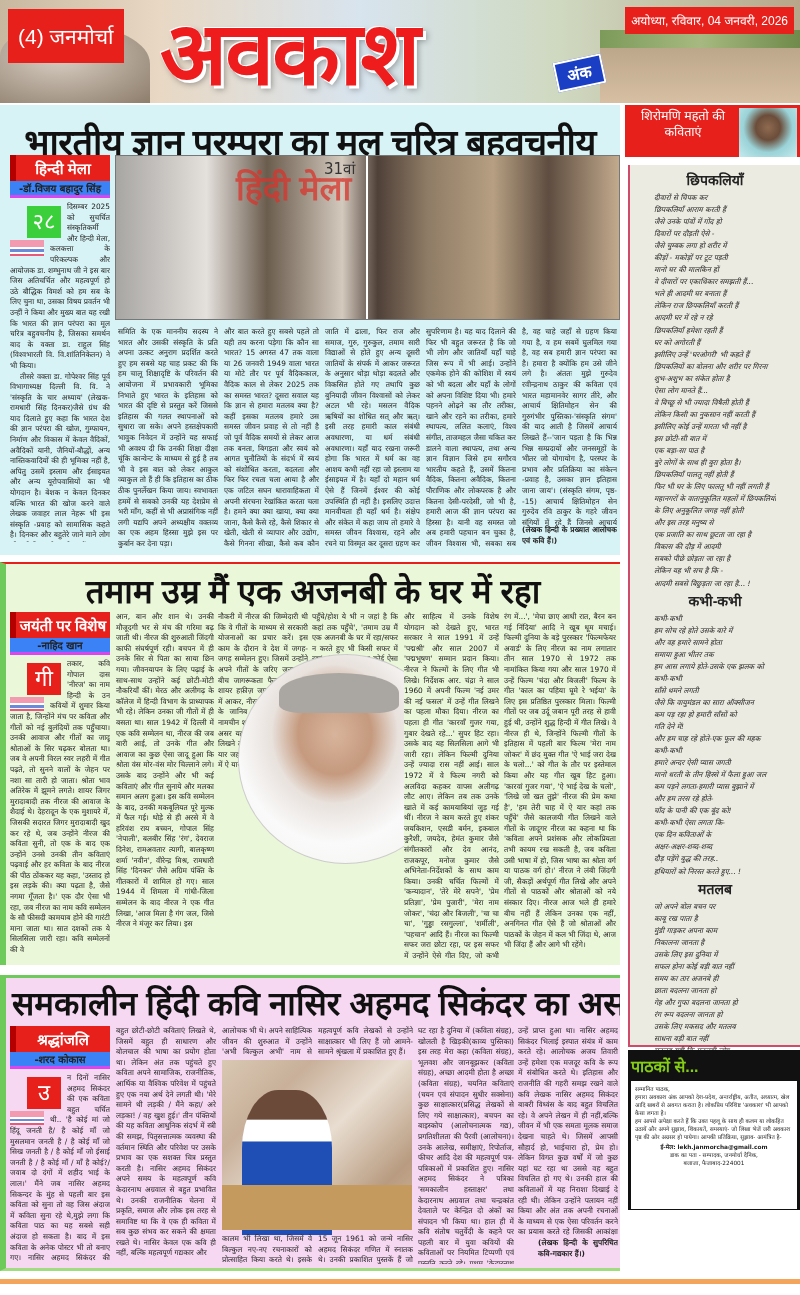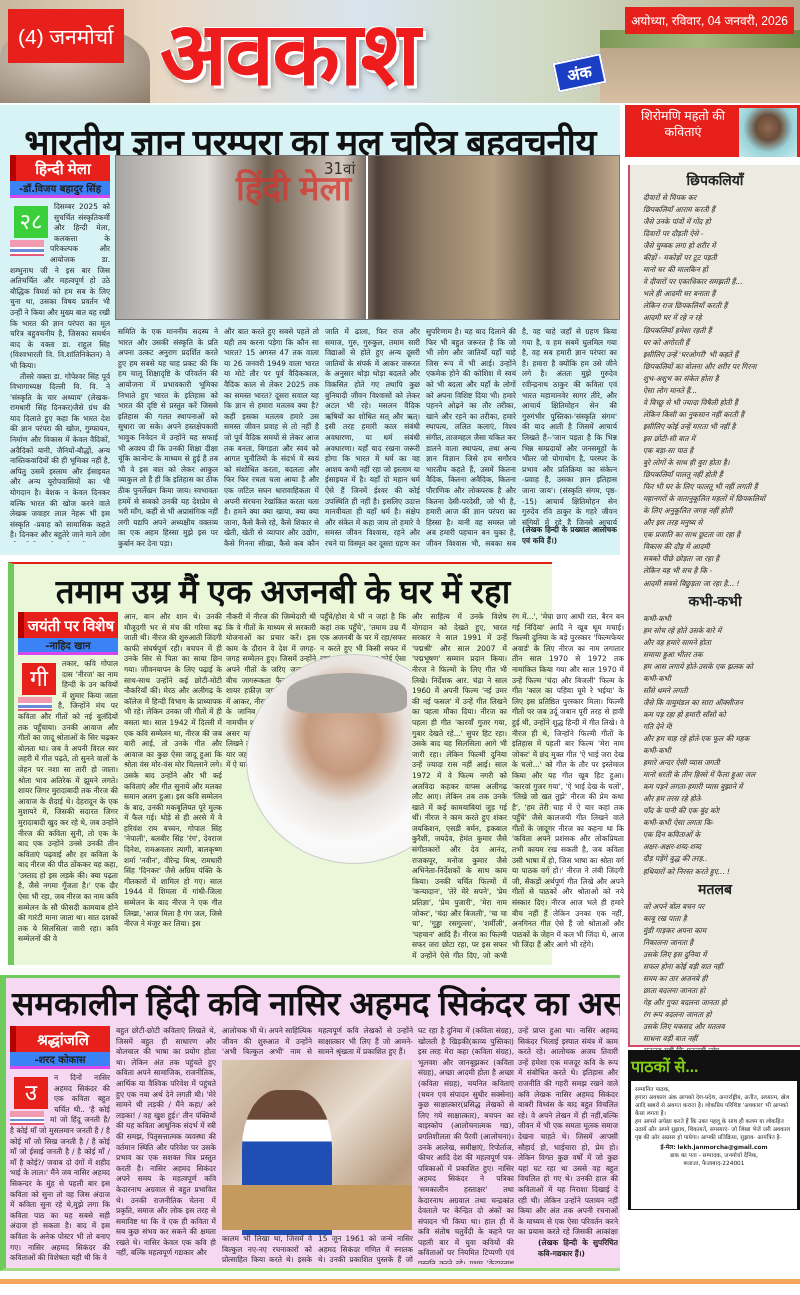--- a/index.html
+++ b/index.html
@@ -9,41 +9,41 @@
 .masthead .road{position:absolute;right:0;bottom:0;width:200px;height:55px;background:linear-gradient(180deg,#bda78b,#d6bfa3)}
 .masthead .trees{position:absolute;right:0;top:30px;width:200px;height:40px;background:linear-gradient(90deg,#7c9a5a,#a7b980,#6f8a4b)}
 .page-tag{position:absolute;left:8px;top:9px;background:#e8201b;color:#fff;font-size:21px;padding:13px 10px;font-family:"Liberation Sans",sans-serif}
 .date-tag{position:absolute;right:6px;top:7px;background:#e8201b;color:#fff;font-size:12px;padding:5px 6px;font-family:"Liberation Sans",sans-serif}
 .logo{position:absolute;left:160px;top:8px;font-size:88px;font-weight:bold;color:#ee1c1c;letter-spacing:-2px;line-height:92px;font-family:"Liberation Sans",sans-serif;text-shadow:3px 3px 0 #fff,-1px -1px 0 #fff,4px 4px 6px rgba(0,0,0,.35)}
 .ank{position:absolute;left:555px;top:58px;background:#1b3fc4;color:#fff;font-size:16px;font-weight:bold;padding:2px 10px;border:2px solid #fff;transform:rotate(-12deg);font-family:"Liberation Sans",sans-serif}
 .sec1{position:absolute;left:0;top:105px;width:620px;height:450px;background:#d8f3f5}
 .sec1 h1{font-size:36px;font-weight:bold;text-align:center;padding-top:12px;color:#111;font-family:"Liberation Sans",sans-serif;letter-spacing:-0.5px}
 .rubric{background:#e8201b;color:#fff;text-align:center;font-size:15px;font-weight:bold;padding:3px 0;font-family:"Liberation Sans",sans-serif;border-left:6px solid #b50000}
 .byline{text-align:center;font-size:10px;font-weight:bold;padding:0 0;border-bottom:3px solid #d946ef;background:#3b82f6}
-.dropcap{float:left;width:34px;height:32px;color:#fff;font-size:22px;text-align:center;line-height:32px;margin:4px 6px 2px 4px}
+.dropcap{float:left;width:34px;height:32px;color:#fff;font-size:22px;text-align:center;line-height:32px;margin:4px 6px 2px 17px}
 .stripes{clear:left}
 .col-text{font-size:7.4px;line-height:10.6px;color:#222;text-align:justify;font-family:"DejaVu Sans",sans-serif}
 .col-text p{text-indent:10px}
 .photo1{position:absolute;left:115px;top:50px;width:505px;height:165px;border:1px solid #777;background:linear-gradient(90deg,#a8a6a3 0%,#e4e0dc 18%,#6b5d4e 30%,#d3c9bd 45%,#4f4038 52%,#8f7c66 62%,#b69f82 75%,#5e4d40 86%,#c2aa8d 100%)}
 .photo1 .divider{position:absolute;left:250px;top:0;width:2px;height:100%;background:#fff}
 .photo1 .banner{position:absolute;left:120px;top:8px;font-size:34px;color:#d9342c;font-weight:bold;opacity:.75;font-family:"Liberation Sans",sans-serif}
 .photo1 .n31{position:absolute;left:208px;top:2px;font-size:15px;color:#333}
 .sidebar{position:absolute;left:625px;top:105px;width:175px;height:1170px}
 .poet-box{position:absolute;left:0;top:0;width:175px;height:52px;background:#e8201b;border:2px solid #e8201b}
 .poet-title{position:absolute;left:2px;top:2px;width:108px;color:#fff;text-align:center;font-size:12.5px;line-height:15.5px;font-family:"Liberation Sans",sans-serif}
 .poet-photo{position:absolute;right:1px;top:1px;width:58px;height:49px;background:radial-gradient(ellipse at 50% 40%,#8f6a50 0%,#6b4d3a 30%,#9ad3d8 60%,#c4eaee 100%)}
-.poems{position:absolute;left:3px;top:60px;width:172px;height:882px;background:#ecebe1;border-left:2px solid #d04a6a;border-bottom:2px solid #d04a6a;padding:4px 13px}
+.poems{position:absolute;left:3px;top:60px;width:172px;height:882px;background:#ecebe1;border-left:2px solid #d04a6a;border-bottom:2px solid #d04a6a;padding:4px 24px}
 .poems h3{font-size:14px;text-align:center;font-family:"Liberation Sans",sans-serif;margin:1px 0 3px}
 .poems .line{font-size:7.3px;line-height:12.05px;font-style:italic;white-space:nowrap;overflow:hidden}
 .readers{position:absolute;left:3px;top:945px;width:172px;height:160px;background:#111;padding:3px}
 .readers h4{color:#84cc16;font-size:16px;padding:2px 0 4px;font-family:"Liberation Sans",sans-serif}
 .readers .inner{background:#fff;height:128px;padding:4px;font-size:5.8px;line-height:8px}
 .readers .email{text-align:center;font-weight:bold;margin-top:2px}
 .readers .addr{text-align:center}
-.sec2{position:absolute;left:8px;top:562px;width:544px;height:403px;background:#eaf7d8;border-left:6px solid #6ecb5b;border-top:2px solid #e8201b}
+.sec2{position:absolute;left:0;top:562px;width:620px;height:403px;background:#eaf7d8;border-left:6px solid #6ecb5b;border-top:2px solid #e8201b}
 .sec2 h1{font-size:33px;font-weight:bold;text-align:center;padding-top:4px;font-family:"Liberation Sans",sans-serif;color:#111}
 .sec3{position:absolute;left:0;top:975px;width:620px;height:296px;background:#f7d8f3;border-left:6px solid #6ecb5b;border-top:3px solid #6ecb5b;border-bottom:3px solid #a2dc80}
 .sec3 h1{font-size:33px;font-weight:bold;padding:2px 0 0 6px;font-family:"Liberation Sans",sans-serif;color:#111;white-space:nowrap;overflow:hidden}
 .portrait{position:absolute;left:232px;top:90px;width:215px;height:210px;border-radius:50%;background:radial-gradient(ellipse at 45% 38%,#d8b49c 0%,#c59a7e 22%,#e8e1dc 38%,#fafafa 60%,#f1efec 100%);border:1px solid #ccc}
 .portrait .hair{position:absolute;left:40px;top:18px;width:120px;height:40px;background:#aaa7a2;border-radius:50% 50% 20% 20%}
 .photo3{position:absolute;left:260px;top:60px;width:183px;height:175px;background:linear-gradient(135deg,#d9c8b3 0%,#c8b09a 25%,#e8ddd0 50%,#b89b80 80%,#d2b79b 100%)}
 .photo3 .person{position:absolute;left:20px;top:30px;width:90px;height:145px;background:linear-gradient(180deg,#6b4a3a 0%,#6b4a3a 20%,#fff 21%,#fff 35%,#1f4fb4 36%,#1f4fb4 100%);border-radius:40% 40% 0 0}
 .photo3 .desk{position:absolute;left:0;bottom:0;width:100%;height:45px;background:#c59a5f}
 .footer-bar{position:absolute;left:0;top:1279px;width:800px;height:5px;background:#f3a65b}
 .col{position:absolute}

